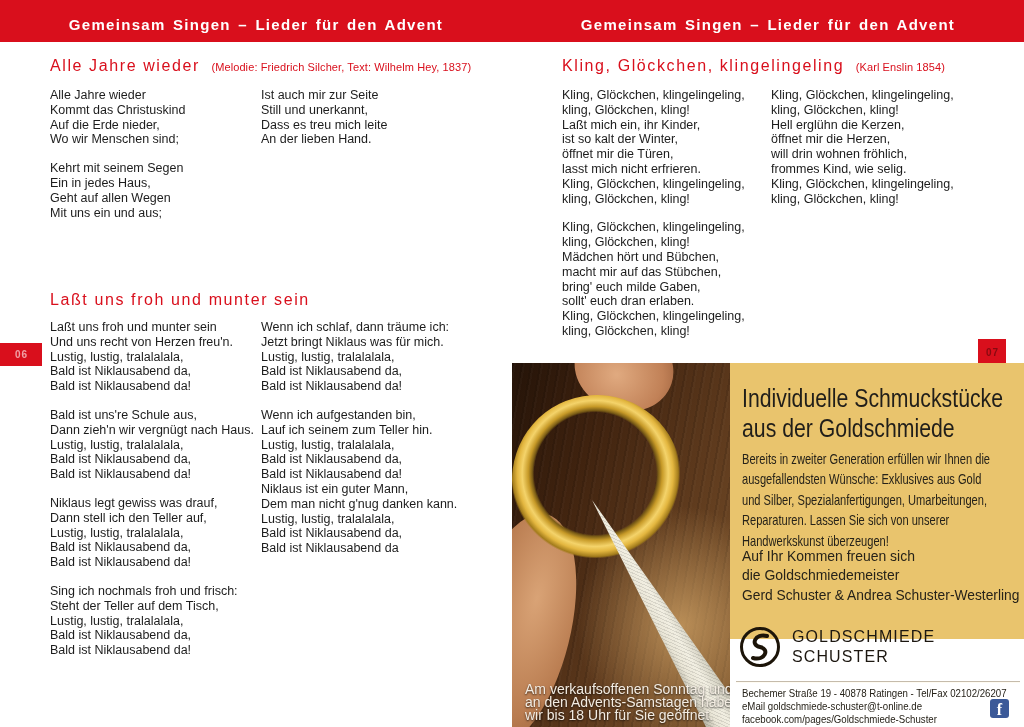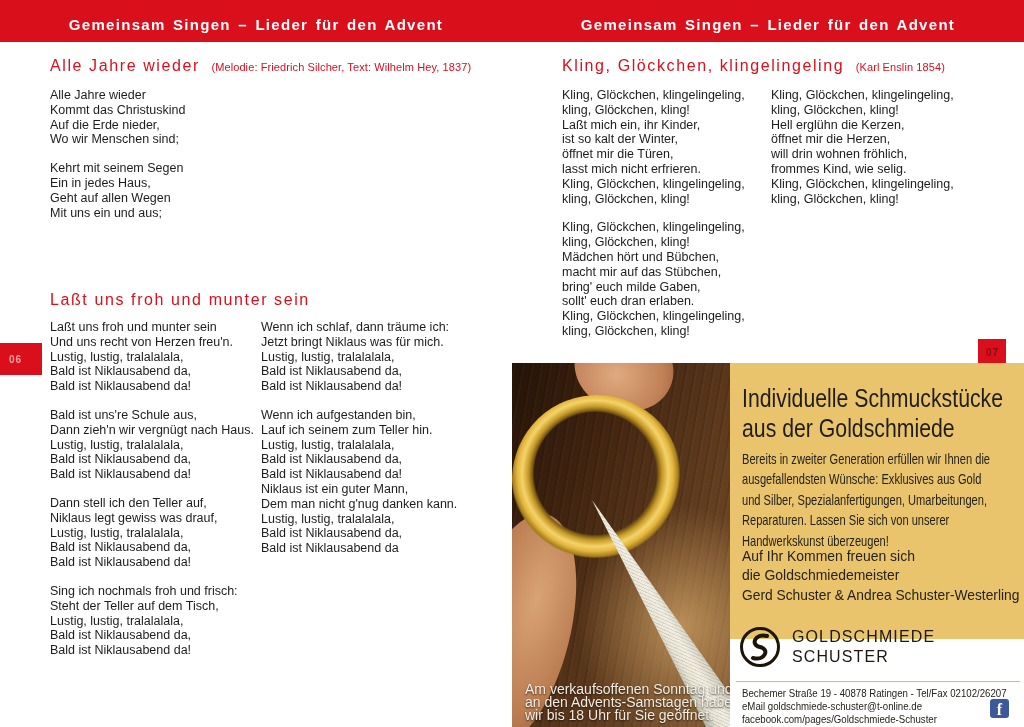--- a/index.html
+++ b/index.html
@@ -32,21 +32,21 @@
 
   .lyrics-col { position:absolute; font-size:12.5px; line-height:14.8px; color:#1c1c1c; }
   .lyrics-col .verse + .verse { margin-top:14px; }
   .lyric-line { white-space:nowrap; }
 
   
   .page-tab {
     position:absolute; background:#d90f1c; font-size:10px; font-weight:bold;
     letter-spacing:1px; display:flex; align-items:center;
   }
-  .tab-left  { left:0;  top:343; top:343px; width:42px; height:32px; justify-content:flex-end; padding-right:20px; color:rgba(255,255,255,0.6); }
+  .tab-left  { left:0;  top:343; top:343px; width:42px; height:23px; justify-content:flex-end; padding-right:14px; color:rgba(255,255,255,0.6); }
   .tab-right { left:978px; top:339px; width:28px; height:26px; justify-content:flex-start; padding-left:8px; color:rgba(70,5,8,0.55); }
 
   
   .ad { position:absolute; left:512px; top:363px; width:512px; height:364px; }
   .ad-textpane {
     position:absolute; left:218px; top:0; width:294px; height:276px;
     background:#e9c46d;
   }
   .ad-title {
     position:absolute; left:12px; top:20px; color:#201e1a; font-size:25px;
@@ -151,20 +151,28 @@
         <div class="lyric-line">Auf die Erde nieder,</div>
         <div class="lyric-line">Wo wir Menschen sind;</div>
       </div>
       <div class="verse">
         <div class="lyric-line">Kehrt mit seinem Segen</div>
         <div class="lyric-line">Ein in jedes Haus,</div>
         <div class="lyric-line">Geht auf allen Wegen</div>
         <div class="lyric-line">Mit uns ein und aus;</div>
       </div>
     </div>
+  <div class="lyrics-col" style="left:261px; top:88px;">
+      <div class="verse">
+        <div class="lyric-line">Ist auch mir zur Seite</div>
+        <div class="lyric-line">Still und unerkannt,</div>
+        <div class="lyric-line">Dass es treu mich leite</div>
+        <div class="lyric-line">An der lieben Hand.</div>
+      </div>
+    </div>
 
   <div class="song-title-row" style="left:50px; top:291px;">
     <span class="song-title">Laßt uns froh und munter sein</span>
     <span class="song-attr"></span>
   </div>
   <div class="lyrics-col" style="left:50px; top:320px;">
       <div class="verse">
         <div class="lyric-line">Laßt uns froh und munter sein</div>
         <div class="lyric-line">Und uns recht von Herzen freu'n.</div>
         <div class="lyric-line">Lustig, lustig, tralalalala,</div>
@@ -172,22 +180,22 @@
         <div class="lyric-line">Bald ist Niklausabend da!</div>
       </div>
       <div class="verse">
         <div class="lyric-line">Bald ist uns're Schule aus,</div>
         <div class="lyric-line">Dann zieh'n wir vergnügt nach Haus.</div>
         <div class="lyric-line">Lustig, lustig, tralalalala,</div>
         <div class="lyric-line">Bald ist Niklausabend da,</div>
         <div class="lyric-line">Bald ist Niklausabend da!</div>
       </div>
       <div class="verse">
+        <div class="lyric-line">Niklaus legt gewiss was drauf,</div>
         <div class="lyric-line">Dann stell ich den Teller auf,</div>
-        <div class="lyric-line">Niklaus legt gewiss was drauf,</div>
         <div class="lyric-line">Lustig, lustig, tralalalala,</div>
         <div class="lyric-line">Bald ist Niklausabend da,</div>
         <div class="lyric-line">Bald ist Niklausabend da!</div>
       </div>
       <div class="verse">
         <div class="lyric-line">Sing ich nochmals froh und frisch:</div>
         <div class="lyric-line">Steht der Teller auf dem Tisch,</div>
         <div class="lyric-line">Lustig, lustig, tralalalala,</div>
         <div class="lyric-line">Bald ist Niklausabend da,</div>
         <div class="lyric-line">Bald ist Niklausabend da!</div>

